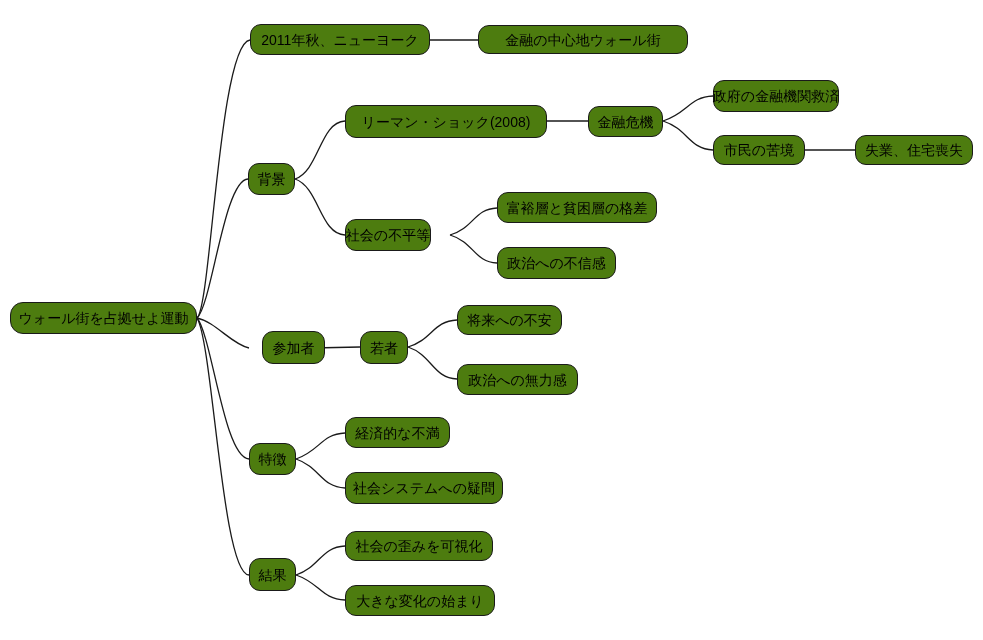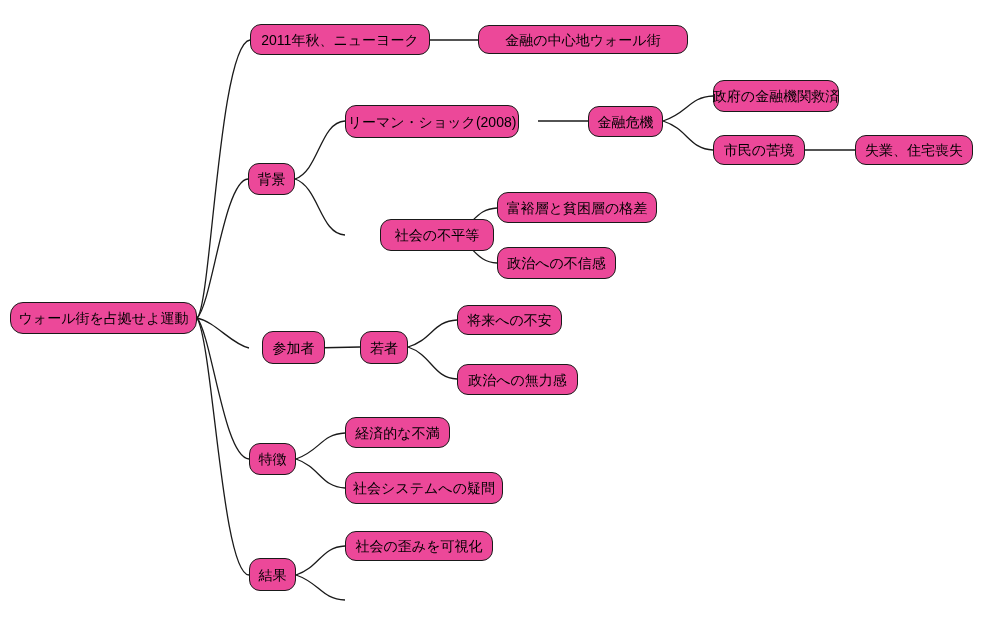--- a/index.html
+++ b/index.html
@@ -26,21 +26,21 @@
     fill: none;
     stroke: #1a1a1a;
     stroke-width: 1.3;
   }
   .node {
     position: absolute;
     box-sizing: border-box;
     display: flex;
     align-items: center;
     justify-content: center;
-    background: #ec4899;
+    background: #4d7c0f;
     border: 1.4px solid #1a1a1a;
     border-radius: 11px;
     font-size: 14px;
     line-height: 1;
     color: #000000;
     white-space: nowrap;
     padding: 0 14px;
   }
 </style>
 </head>
@@ -81,41 +81,41 @@
   </div>
 
   <div class="node" style="left:478px; top:25px; width:210px; height:29px;">
     <span>金融の中心地ウォール街</span>
   </div>
 
   <div class="node" style="left:248px; top:163px; width:47px; height:32px;">
     <span>背景</span>
   </div>
 
-  <div class="node" style="left:345px; top:105px; width:174px; height:33px;">
+  <div class="node" style="left:345px; top:105px; width:202px; height:33px;">
     <span>リーマン・ショック(2008)</span>
   </div>
 
   <div class="node" style="left:588px; top:106px; width:75px; height:31px;">
     <span>金融危機</span>
   </div>
 
   <div class="node" style="left:713px; top:80px; width:126px; height:32px;">
     <span>政府の金融機関救済</span>
   </div>
 
   <div class="node" style="left:713px; top:135px; width:92px; height:30px;">
     <span>市民の苦境</span>
   </div>
 
   <div class="node" style="left:855px; top:135px; width:118px; height:30px;">
     <span>失業、住宅喪失</span>
   </div>
 
-  <div class="node" style="left:345px; top:219px; width:114px; height:32px;margin-left:35px;">
+  <div class="node" style="left:345px; top:219px; width:86px; height:32px;">
     <span>社会の不平等</span>
   </div>
 
   <div class="node" style="left:497px; top:192px; width:160px; height:31px;">
     <span>富裕層と貧困層の格差</span>
   </div>
 
   <div class="node" style="left:497px; top:247px; width:119px; height:32px;">
     <span>政治への不信感</span>
   </div>
@@ -149,14 +149,17 @@
   </div>
 
   <div class="node" style="left:249px; top:558px; width:47px; height:33px;">
     <span>結果</span>
   </div>
 
   <div class="node" style="left:345px; top:531px; width:148px; height:30px;">
     <span>社会の歪みを可視化</span>
   </div>
 
+  <div class="node" style="left:345px; top:585px; width:150px; height:31px;">
+    <span>大きな変化の始まり</span>
+  </div>
 
 </div>
 
 </body></html>

